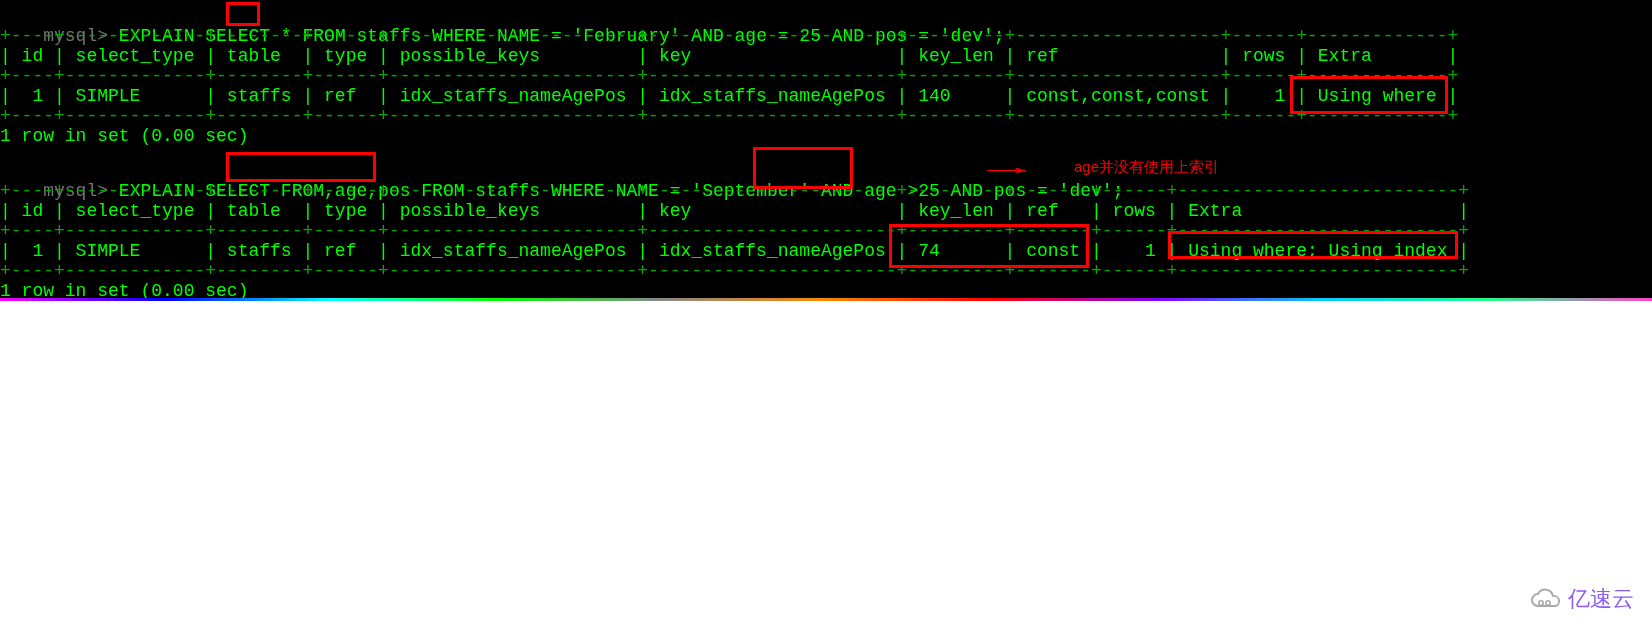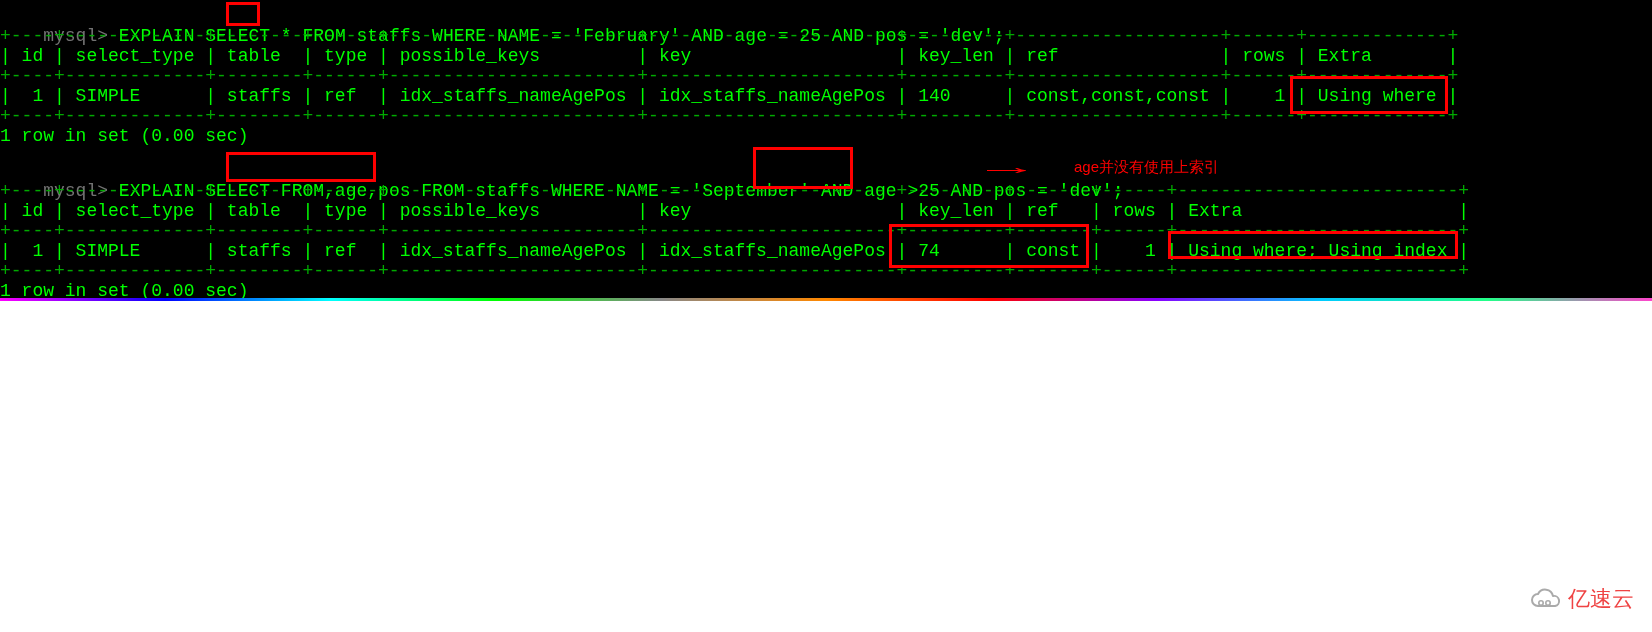--- a/index.html
+++ b/index.html
@@ -57,21 +57,21 @@
     background: linear-gradient(90deg,
       #ff00ff 0%, #0000ff 10%, #00ffff 20%, #00ff00 30%, #888888 40%,
       #ff8800 50%, #ff0000 60%, #8800ff 70%, #00ccff 80%, #22ff88 90%, #ff44cc 100%);
   }
   .watermark {
     position: absolute;
     right: 18px;
     bottom: 18px;
     display: flex;
     align-items: center;
-    color: #ef4444;
+    color: #8b5cf6;
     font-family: "Microsoft YaHei", sans-serif;
     font-size: 22px;
     font-weight: 400;
   }
   .watermark svg {
     margin-right: 6px;
   }
 </style>
 </head>
 <body>

